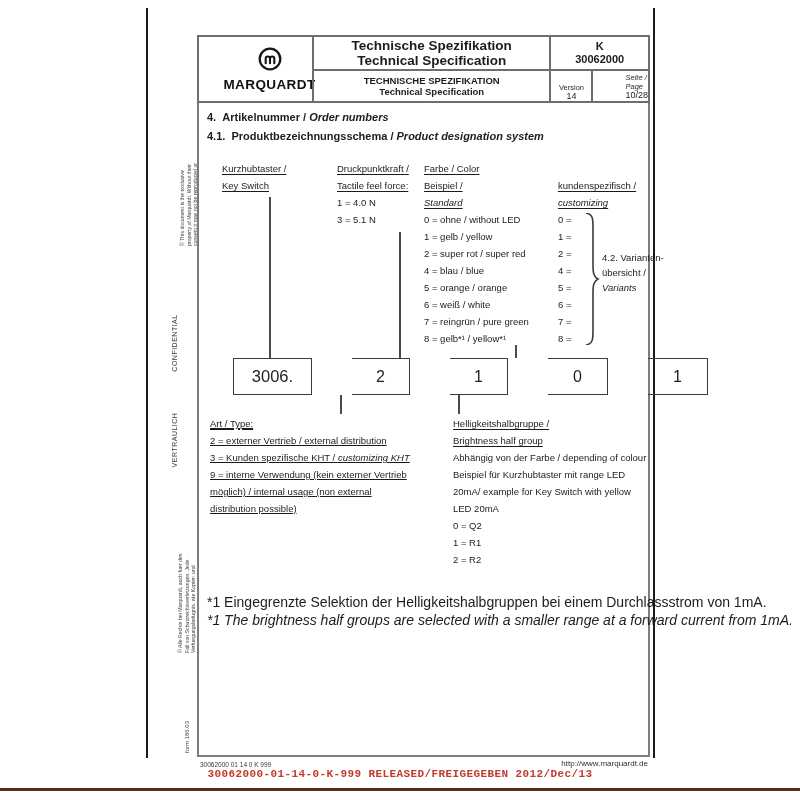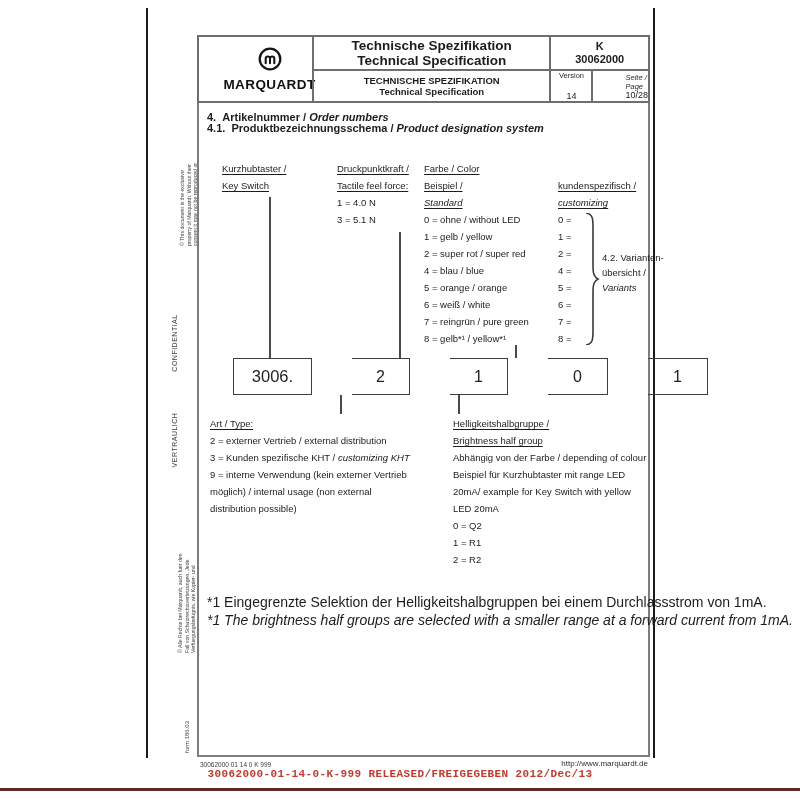--- a/index.html
+++ b/index.html
@@ -29,21 +29,21 @@
     display:flex;flex-direction:column;align-items:center;justify-content:center;
     font-weight:bold;font-size:13.5px;line-height:15px;}
   .hdr-title-bot{flex:1;display:flex;flex-direction:column;align-items:center;justify-content:center;
     font-weight:bold;font-size:9.5px;line-height:11.5px;}
   #hdr-right{flex:1;border-left:2px solid #6e6e6e;display:flex;flex-direction:column;}
   .hdr-k{height:34px;border-bottom:2px solid #6e6e6e;box-sizing:border-box;
     display:flex;flex-direction:column;align-items:center;justify-content:center;
     font-weight:bold;font-size:11px;line-height:13px;}
   .hdr-vp{flex:1;display:flex;}
   .hdr-version{width:42px;border-right:2px solid #6e6e6e;box-sizing:border-box;
-    display:flex;flex-direction:column;align-items:center;justify-content:space-between;
+    display:flex;flex-direction:column;align-items:center;justify-content:flex-end;
     font-size:7.5px;line-height:9px;color:#2a2a2a;}
   .hdr-page{flex:1;display:flex;flex-direction:column;align-items:center;justify-content:center;
     font-size:7.5px;line-height:9px;color:#2a2a2a;margin-left:32px;}
   .hdr-vp .val{font-size:9px;color:#1c1c1c;}
   #logo-word{font-weight:bold;font-size:13.5px;letter-spacing:0.4px;color:#111;}
 
   
   .h2{font-size:11px;font-weight:bold;}
   .col{font-size:9.5px;line-height:17px;}
   .dtxt{font-size:9.5px;line-height:17px;}
@@ -110,21 +110,21 @@
           <span class="i">Seite / Page</span>
           <span class="val">10/28</span>
         </div>
       </div>
     </div>
   </div>
 
   <div class="abs h2 nw" style="left:207px;top:111px;">
     <span>4.</span>&nbsp;&nbsp;<span>Artikelnummer / </span><span class="i">Order numbers</span>
   </div>
-  <div class="abs h2 nw" style="left:207px;top:122px;">
+  <div class="abs h2 nw" style="left:207px;top:130px;">
     <span>4.1.</span>&nbsp;&nbsp;<span>Produktbezeichnungsschema / </span><span class="i">Product designation system</span>
   </div>
 
   <div class="abs col nw" style="left:222px;top:160px;">
     <div class="u">Kurzhubtaster /</div>
     <div class="u">Key Switch</div>
   </div>
 
   <div class="abs col nw" style="left:337px;top:160px;">
     <div class="u">Druckpunktkraft /</div>
@@ -178,21 +178,21 @@
   <div class="line-v" style="left:458px;top:395px;height:19px;"></div>
 
   <div id="pn-row">
     <div class="pn-cell" style="width:79px;">3006.</div>
     <div class="pn-cell" style="width:58px;">2</div>
     <div class="pn-cell" style="width:58px;">1</div>
     <div class="pn-cell" style="width:60px;">0</div>
     <div class="pn-cell" style="width:60px;">1</div>
   </div>
 
-  <div class="abs dtxt nw" style="left:210px;top:415px;">
+  <div class="abs dtxt nw" style="left:210px;top:415px;text-decoration:underline;">
     <div class="u">Art / Type:</div>
     <div>2 = externer Vertrieb / external distribution</div>
     <div><span>3 = Kunden spezifische KHT / </span><span class="i">customizing KHT</span></div>
     <div>9 = interne Verwendung (kein externer Vertrieb</div>
     <div>möglich) / internal usage (non external</div>
     <div>distribution possible)</div>
   </div>
 
   <div class="abs dtxt nw" style="left:453px;top:415px;">
     <div class="u">Helligkeitshalbgruppe /</div>

